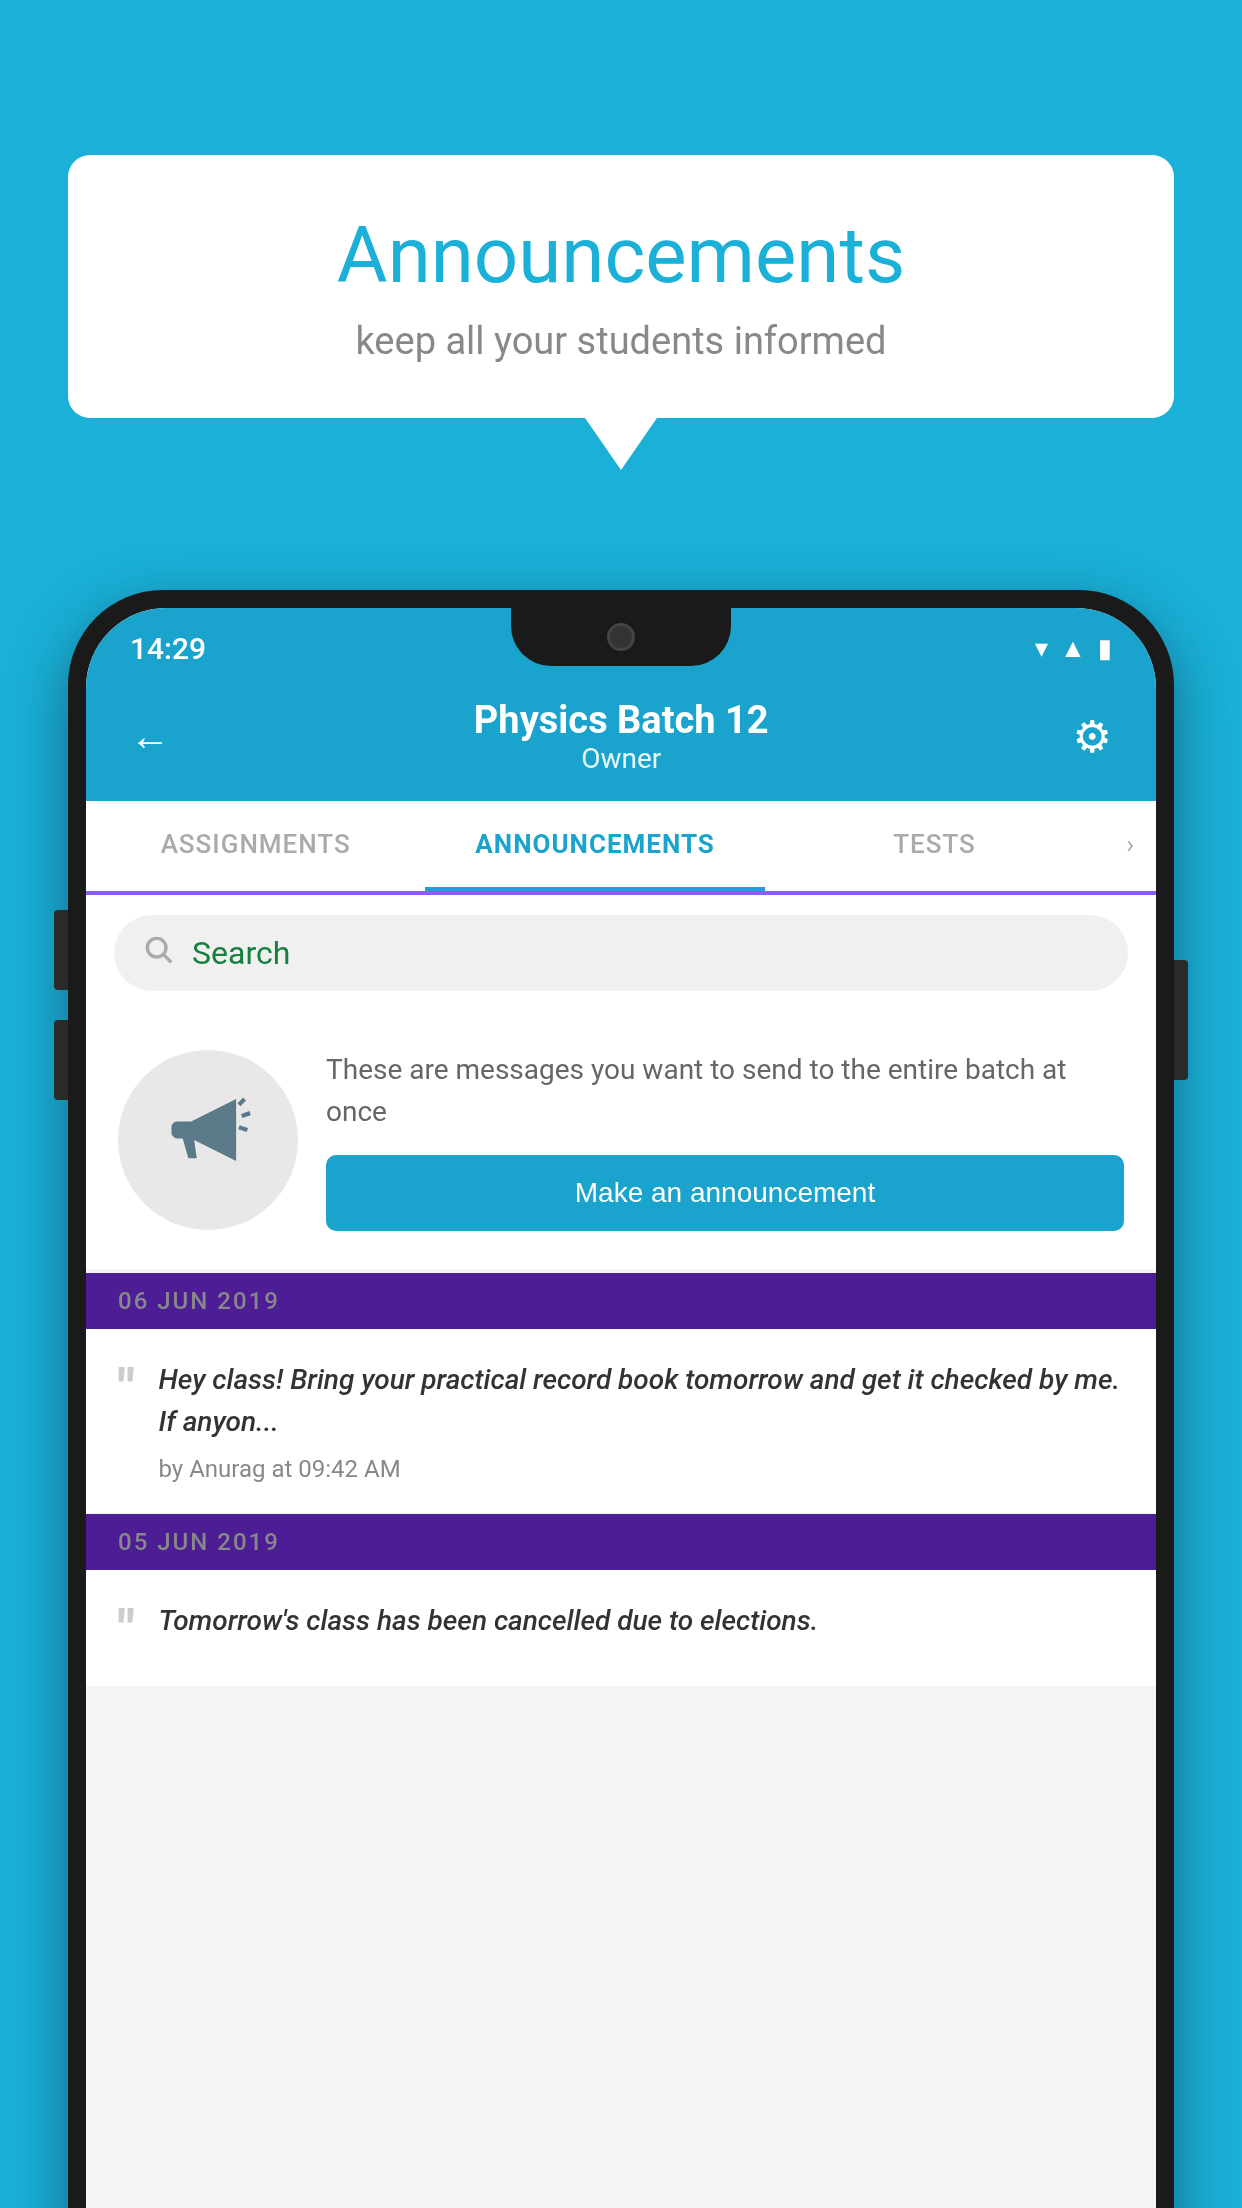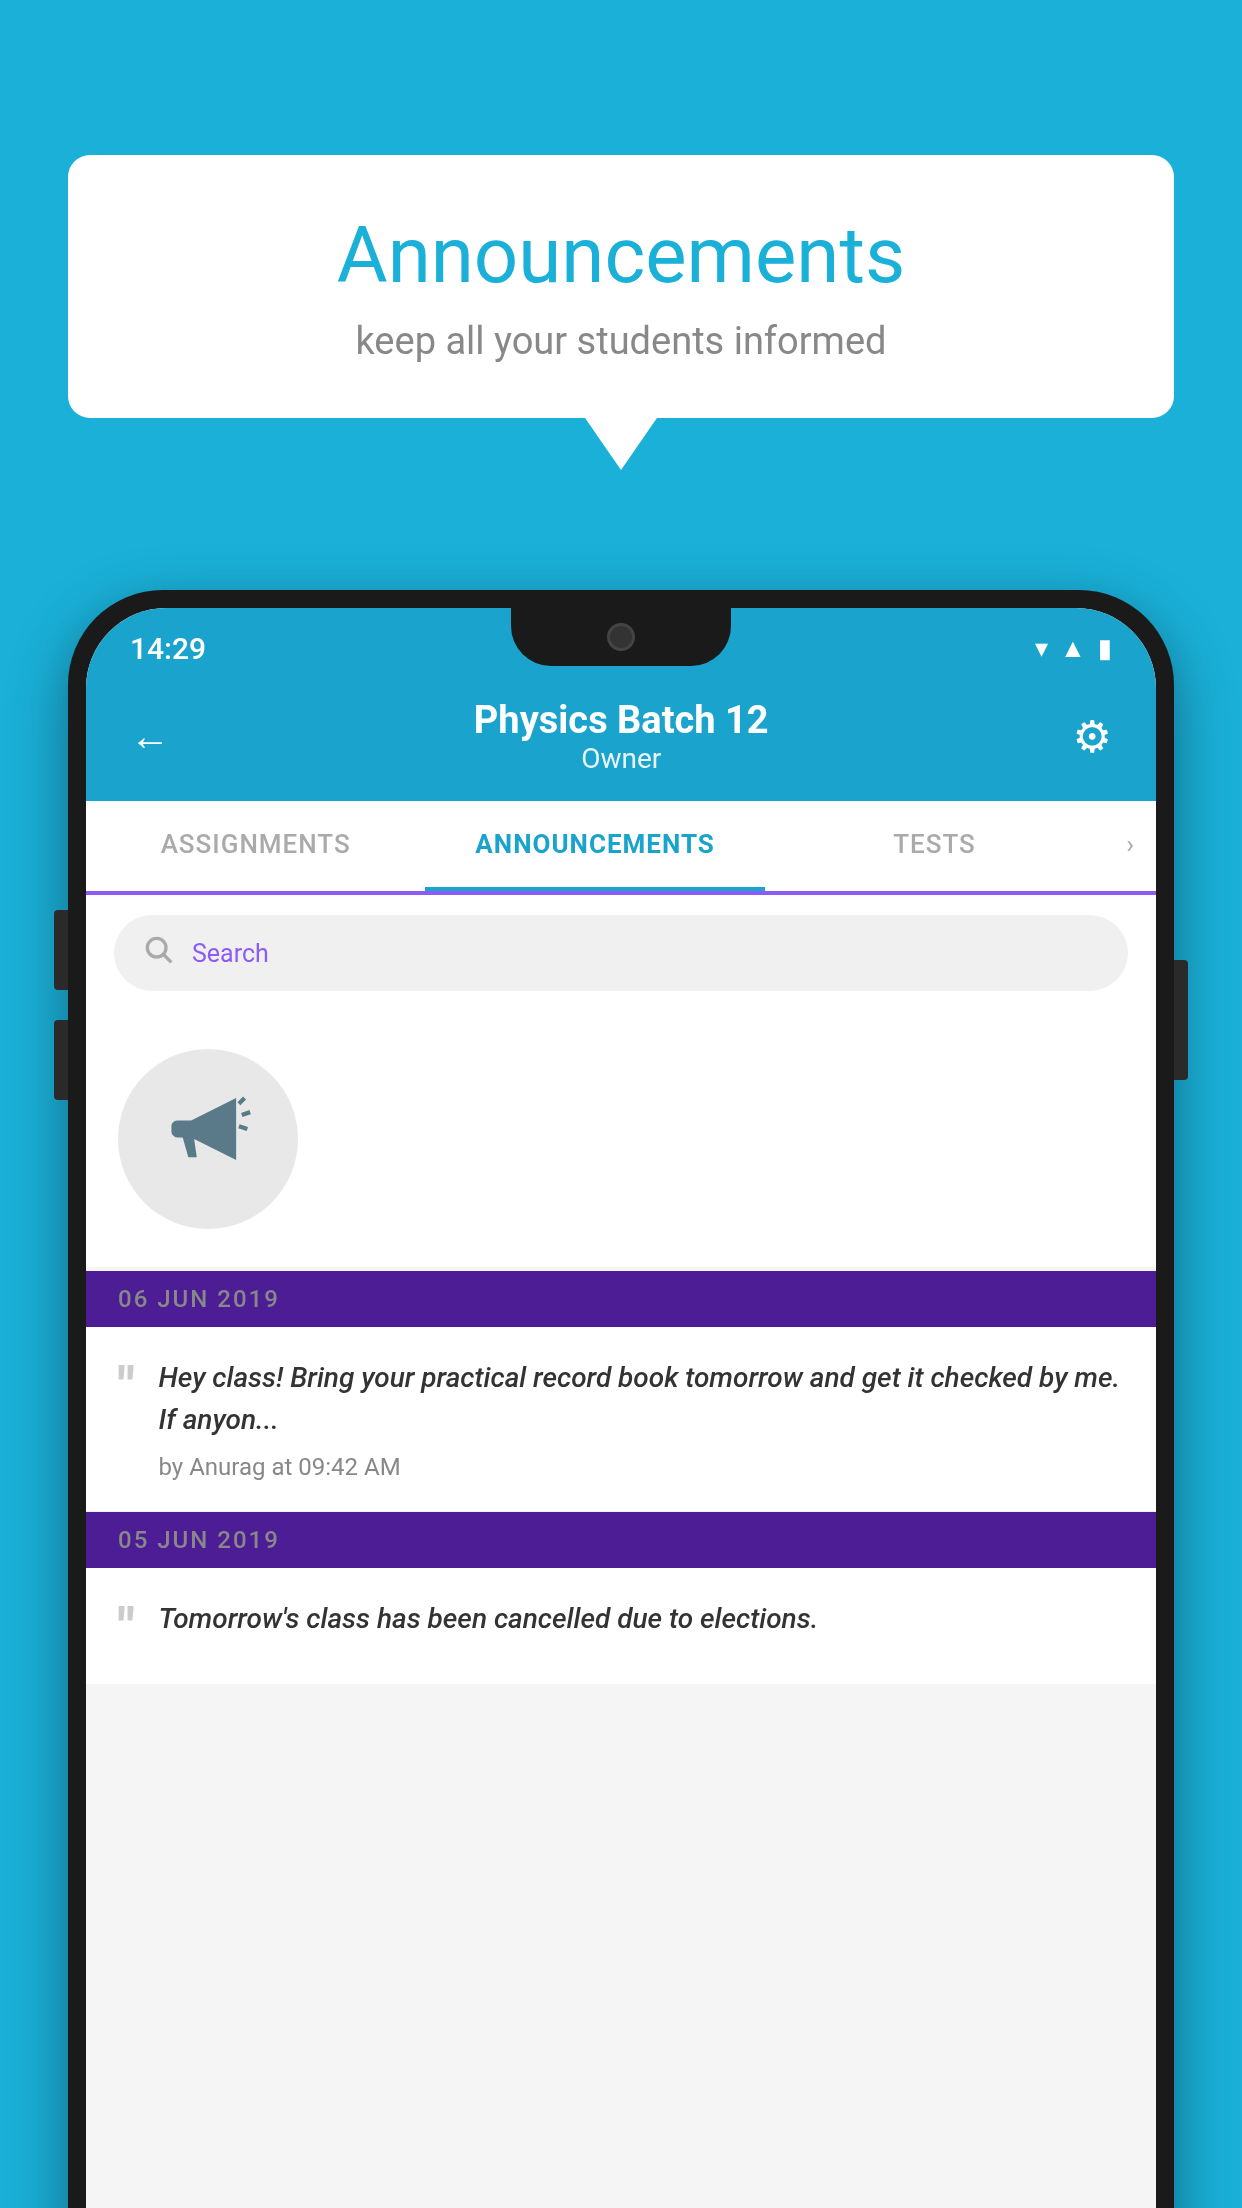--- a/index.html
+++ b/index.html
@@ -225,22 +225,22 @@
       padding: 18px 28px;
       gap: 18px;
     }
 
     .search-icon-svg {
       color: #aaa;
       font-size: 32px;
     }
 
     .search-placeholder {
-      color: #8b5cf6;
-      font-size: 25px;
+      color: #15803d;
+      font-size: 32px;
     }
 
     
     .promo-card {
       background: white;
       display: flex;
       align-items: center;
       padding: 38px 32px;
       margin-bottom: 4px;
       gap: 28px;
@@ -453,20 +453,24 @@
             <div class="promo-icon-circle">
               <span class="promo-icon-svg">
                 <svg width="90" height="90" viewBox="0 0 64 64" fill="#5a7a8a">
                   <path d="M52 10 L20 26 L10 26 C8 26 6 28 6 30 L6 34 C6 36 8 38 10 38 L14 38 L18 52 L24 52 L22 38 L20 38 L52 54 Z"></path>
                   <line x1="54" y1="14" x2="58" y2="10" stroke="#5a7a8a" stroke-width="3"></line>
                   <line x1="56" y1="22" x2="62" y2="20" stroke="#5a7a8a" stroke-width="3"></line>
                   <line x1="54" y1="30" x2="60" y2="32" stroke="#5a7a8a" stroke-width="3"></line>
                 </svg>
               </span>
             </div>
+            <div class="promo-text-area">
+              <div class="promo-description">These are messages you want to send to the entire batch at once</div>
+              <button class="make-announcement-btn">Make an announcement</button>
+            </div>
           </div>
 
           <div class="date-separator">06  JUN  2019</div>
 
           <div class="announcement-item">
             <div class="quote-icon">"</div>
             <div class="announcement-text-area">
               <div class="announcement-message">Hey class! Bring your practical record book tomorrow and get it checked by me. If anyon...</div>
               <div class="announcement-meta">by Anurag at 09:42 AM</div>
             </div>

